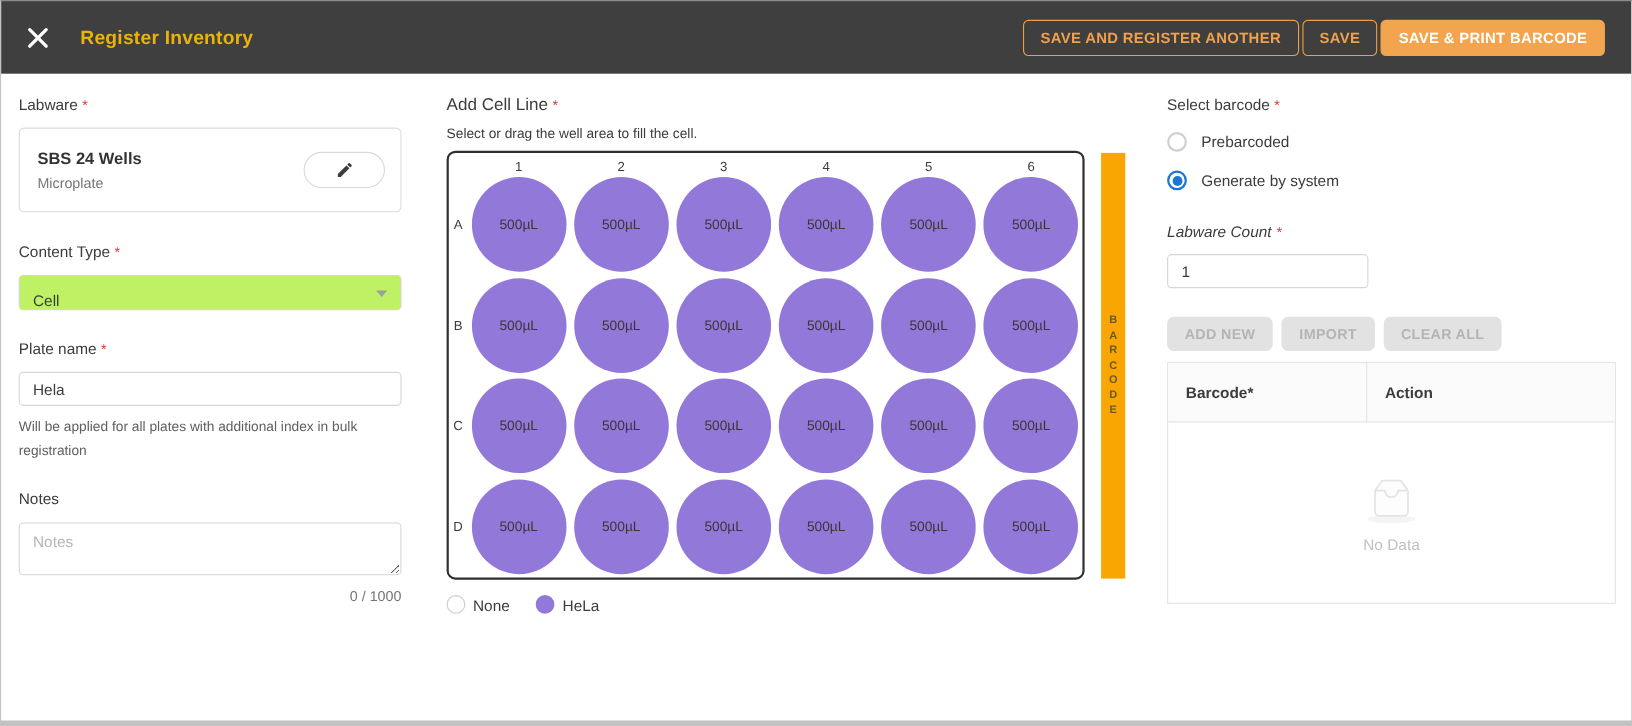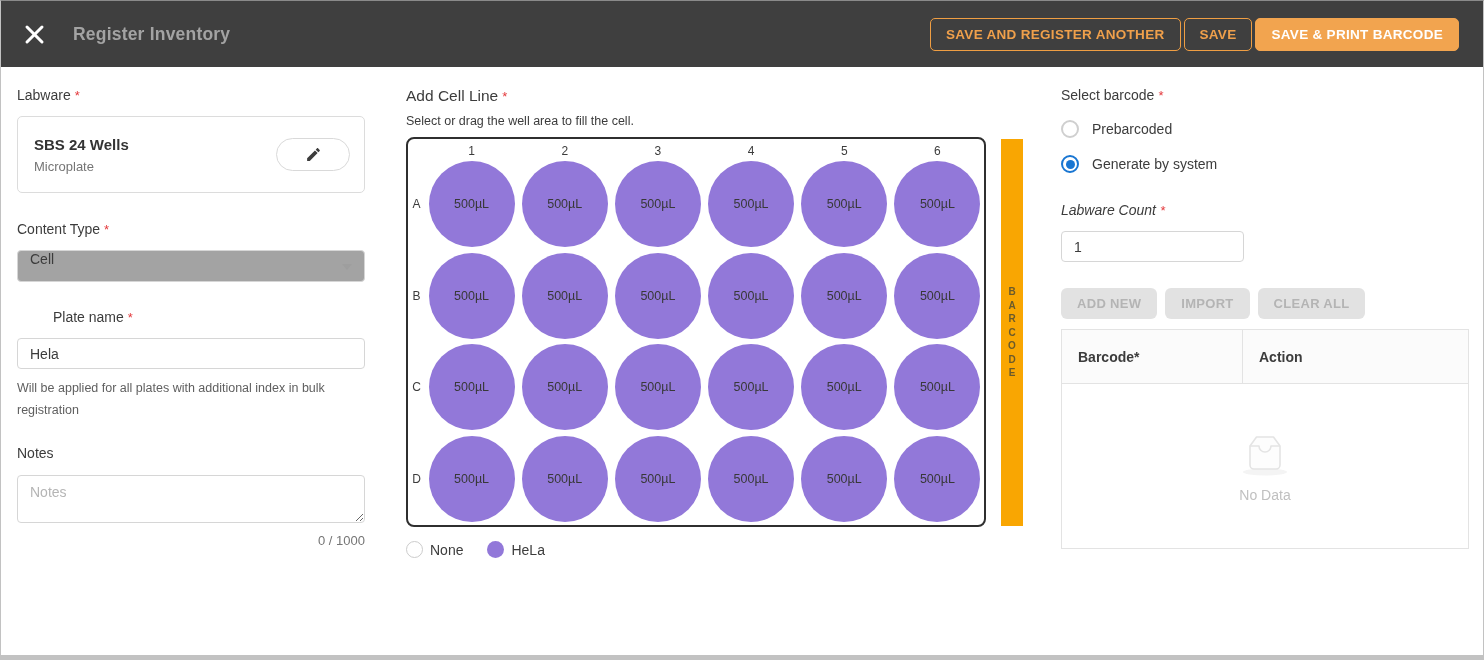--- a/index.html
+++ b/index.html
@@ -18,21 +18,21 @@
   
   .topbar {
     position: absolute; left: 0; top: 0; width: 100%; height: 66px;
     background: #3f3f3f; display: flex; align-items: center;
   }
   .close-btn {
     width: 34px; height: 34px; margin-left: 16px; display: flex;
     align-items: center; justify-content: center; cursor: pointer; background: none; border: none;
   }
   .topbar-title {
-    color: #a3a3a3; font-size: 17.5px; font-weight: 700; margin-left: 22px; letter-spacing: .2px;
+    color: #eab308; font-size: 17.5px; font-weight: 700; margin-left: 22px; letter-spacing: .2px;
   }
   .topbar-actions { margin-left: auto; margin-right: 24px; display: flex; gap: 3px; }
   .hbtn {
     height: 33px; border-radius: 5px; font-family: inherit;
     font-size: 13.5px; font-weight: 600; letter-spacing: .3px; padding: 0 15px; cursor: pointer;
   }
   .hbtn.outline { background: transparent; border: 1px solid #ef9e43; color: #f0a04b; }
   .hbtn.filled  { background: #f2a44f; border: 1px solid #f2a44f; color: #ffffff; }
 
   
@@ -51,22 +51,22 @@
   .labware-texts { display: flex; flex-direction: column; gap: 6px; }
   .labware-name { font-size: 15px; font-weight: 700; color: #333; }
   .labware-type { font-size: 13px; color: #757575; }
   .edit-btn {
     margin-left: auto; width: 74px; height: 33px; border: 1px solid #d9d9d9; border-radius: 17px;
     background: #fff; display: flex; align-items: center; justify-content: center; cursor: pointer;
   }
   .section-gap { margin-top: 28px; }
   .select-box {
     margin-top: 13px; height: 32px; border: 1px solid #d6d6d6; border-radius: 4px;
-    display: flex; align-items: flex-start; padding: 0 12px; font-size: 14px; position: relative;
-    background: #a3a3a3; cursor: pointer;
+    display: flex; align-items: flex-end; padding: 0 12px; font-size: 14px; position: relative;
+    background: #bef264; cursor: pointer;
   }
   .caret {
     position: absolute; right: 12px; top: 13px; width: 0; height: 0;
     border-left: 5px solid transparent; border-right: 5px solid transparent; border-top: 6px solid #9e9e9e;
   }
   .text-input {
     margin-top: 13px; width: 100%; height: 31px; border: 1px solid #d6d6d6; border-radius: 4px;
     padding: 0 12px; font-size: 14px; font-family: inherit; color: #3c3c3c; background: #fff;
   }
   .helper-text { margin-top: 8px; font-size: 12.5px; color: #5f5f5f; line-height: 22px; }
@@ -174,21 +174,21 @@
   </div>
 
   <div class="field-label section-gap">
     <span>Content Type</span><span class="req">*</span>
   </div>
   <div class="select-box">
     <span>Cell</span>
     <span class="caret"></span>
   </div>
 
-  <div class="field-label" style="margin-top:27px;margin-left:36px;">
+  <div class="field-label" style="margin-top:27px;">
     <span>Plate name</span><span class="req">*</span>
   </div>
   <input class="text-input" type="text" value="Hela" style="">
   <div class="helper-text">Will be applied for all plates with additional index in bulk registration</div>
 
   <div class="field-label notes-label">Notes</div>
   <textarea class="notes-area" placeholder="Notes" style=""></textarea>
   <div class="char-counter">0 / 1000</div>
 </div>
 

